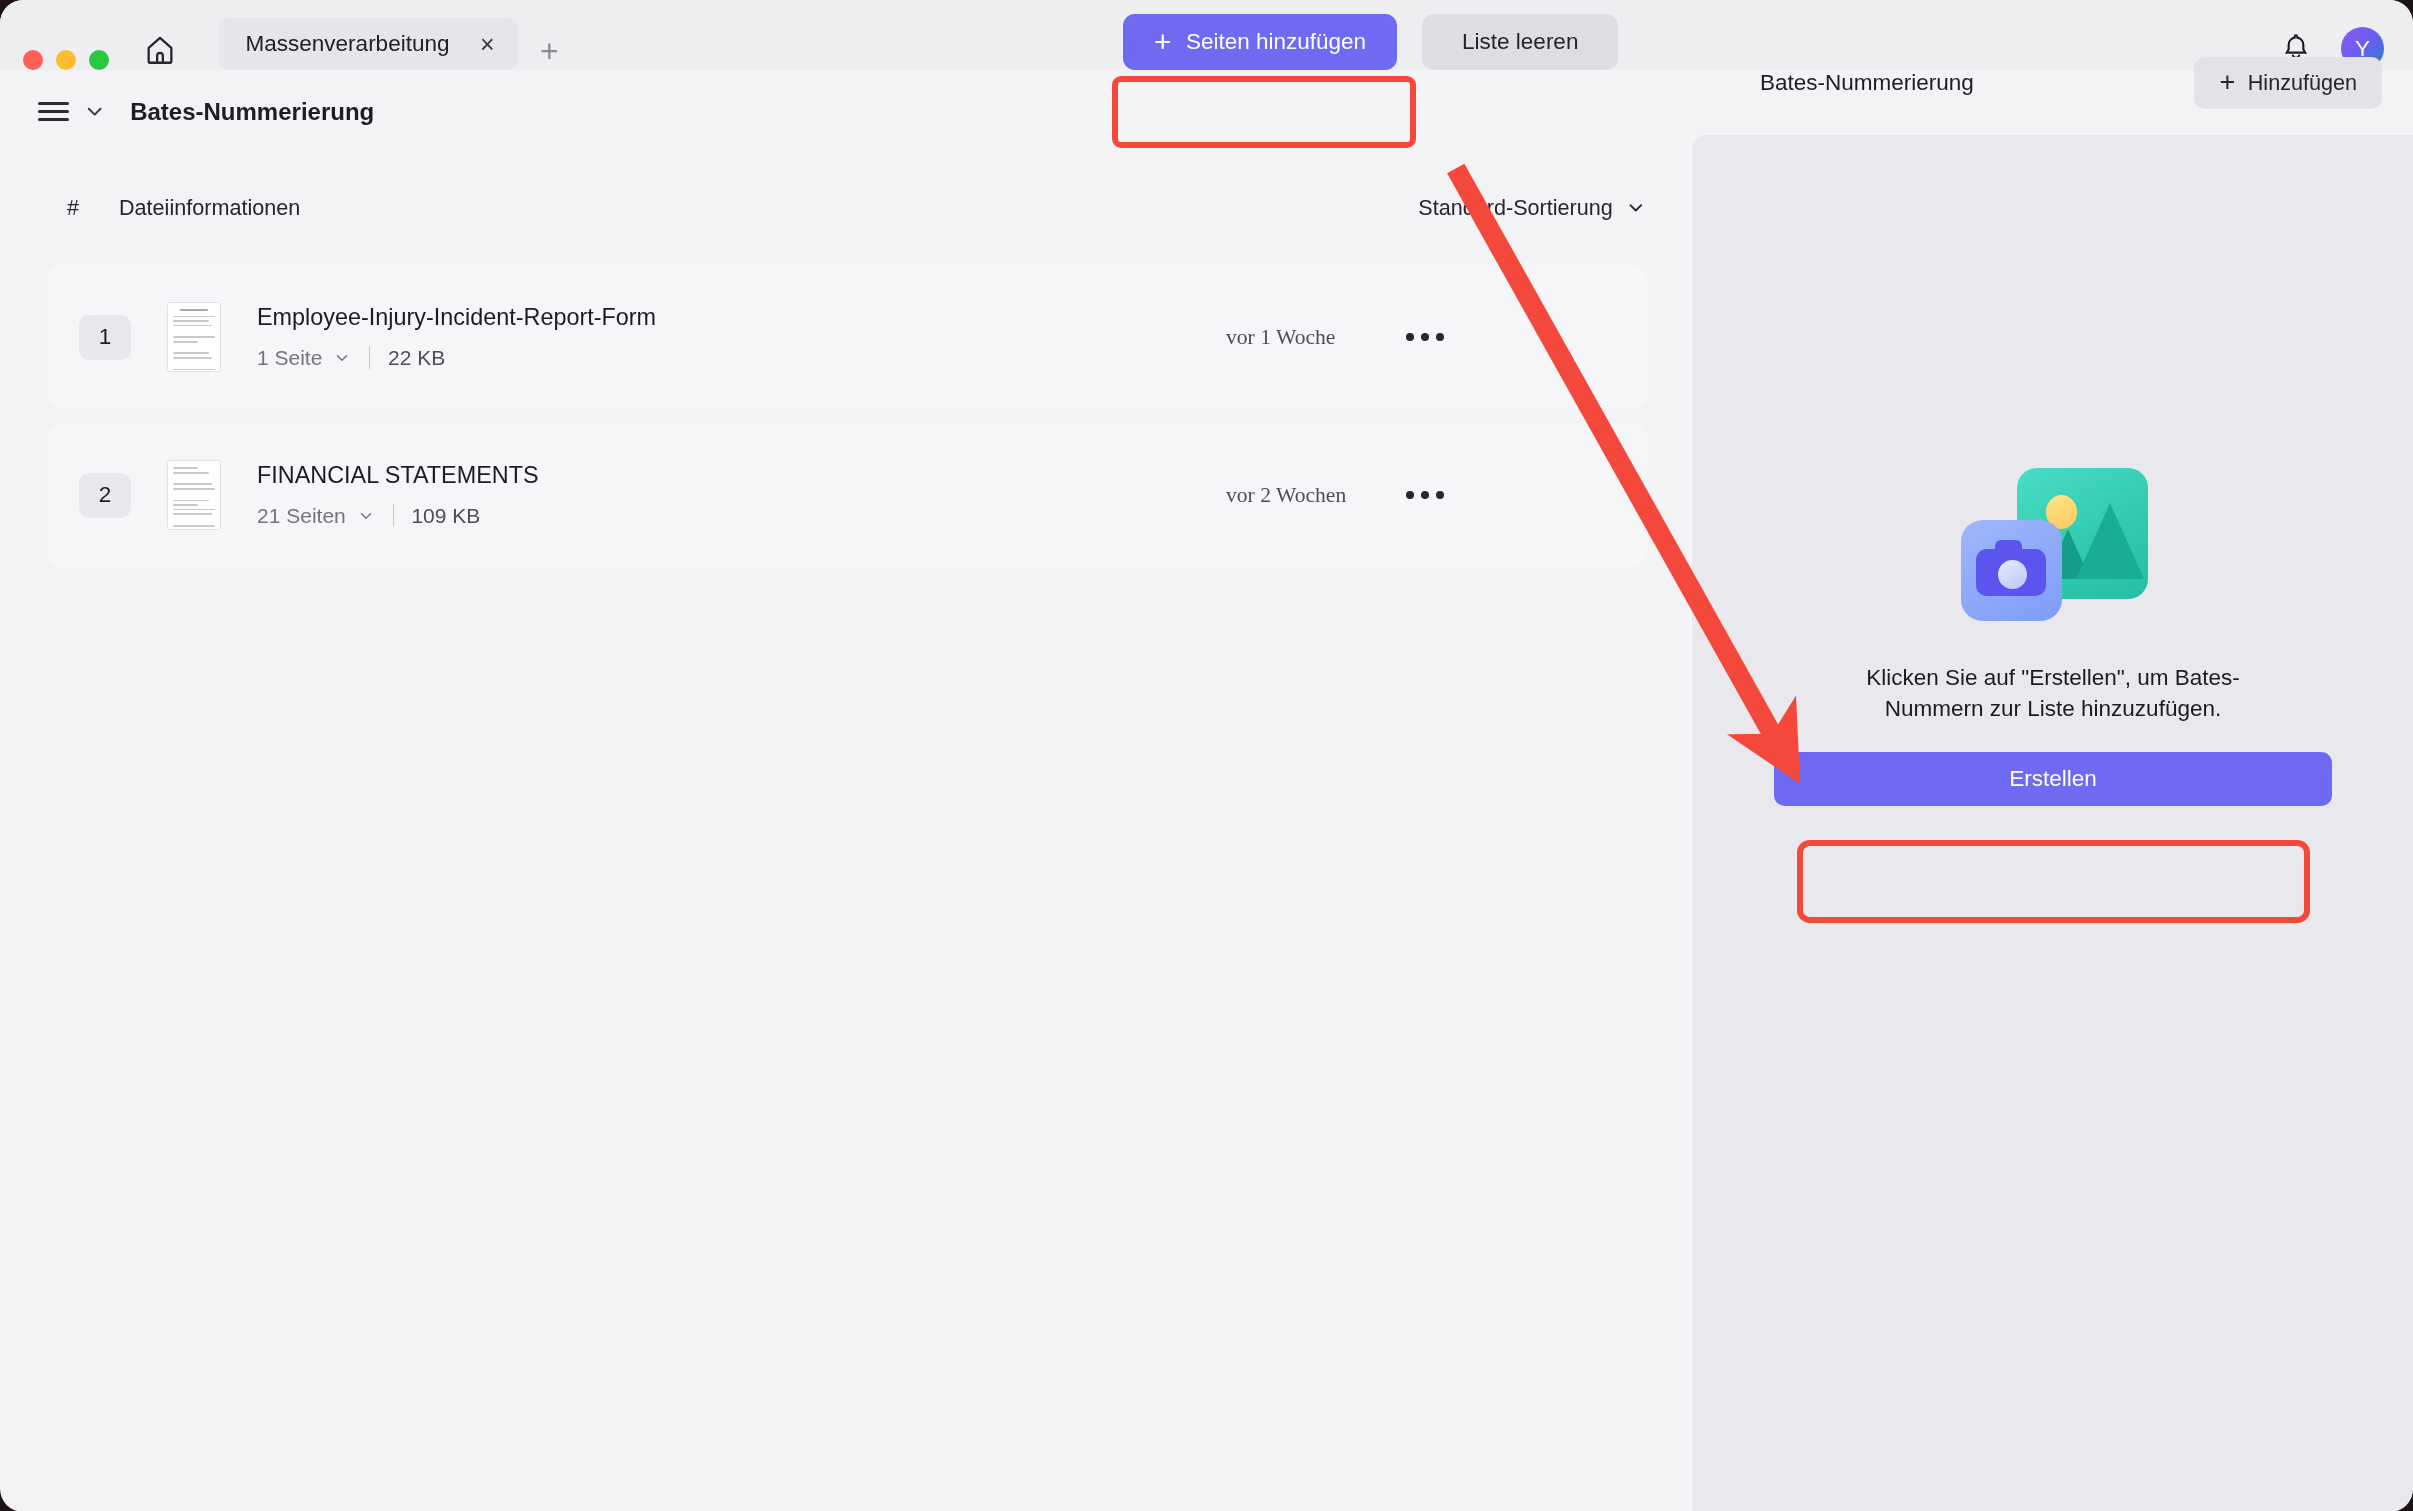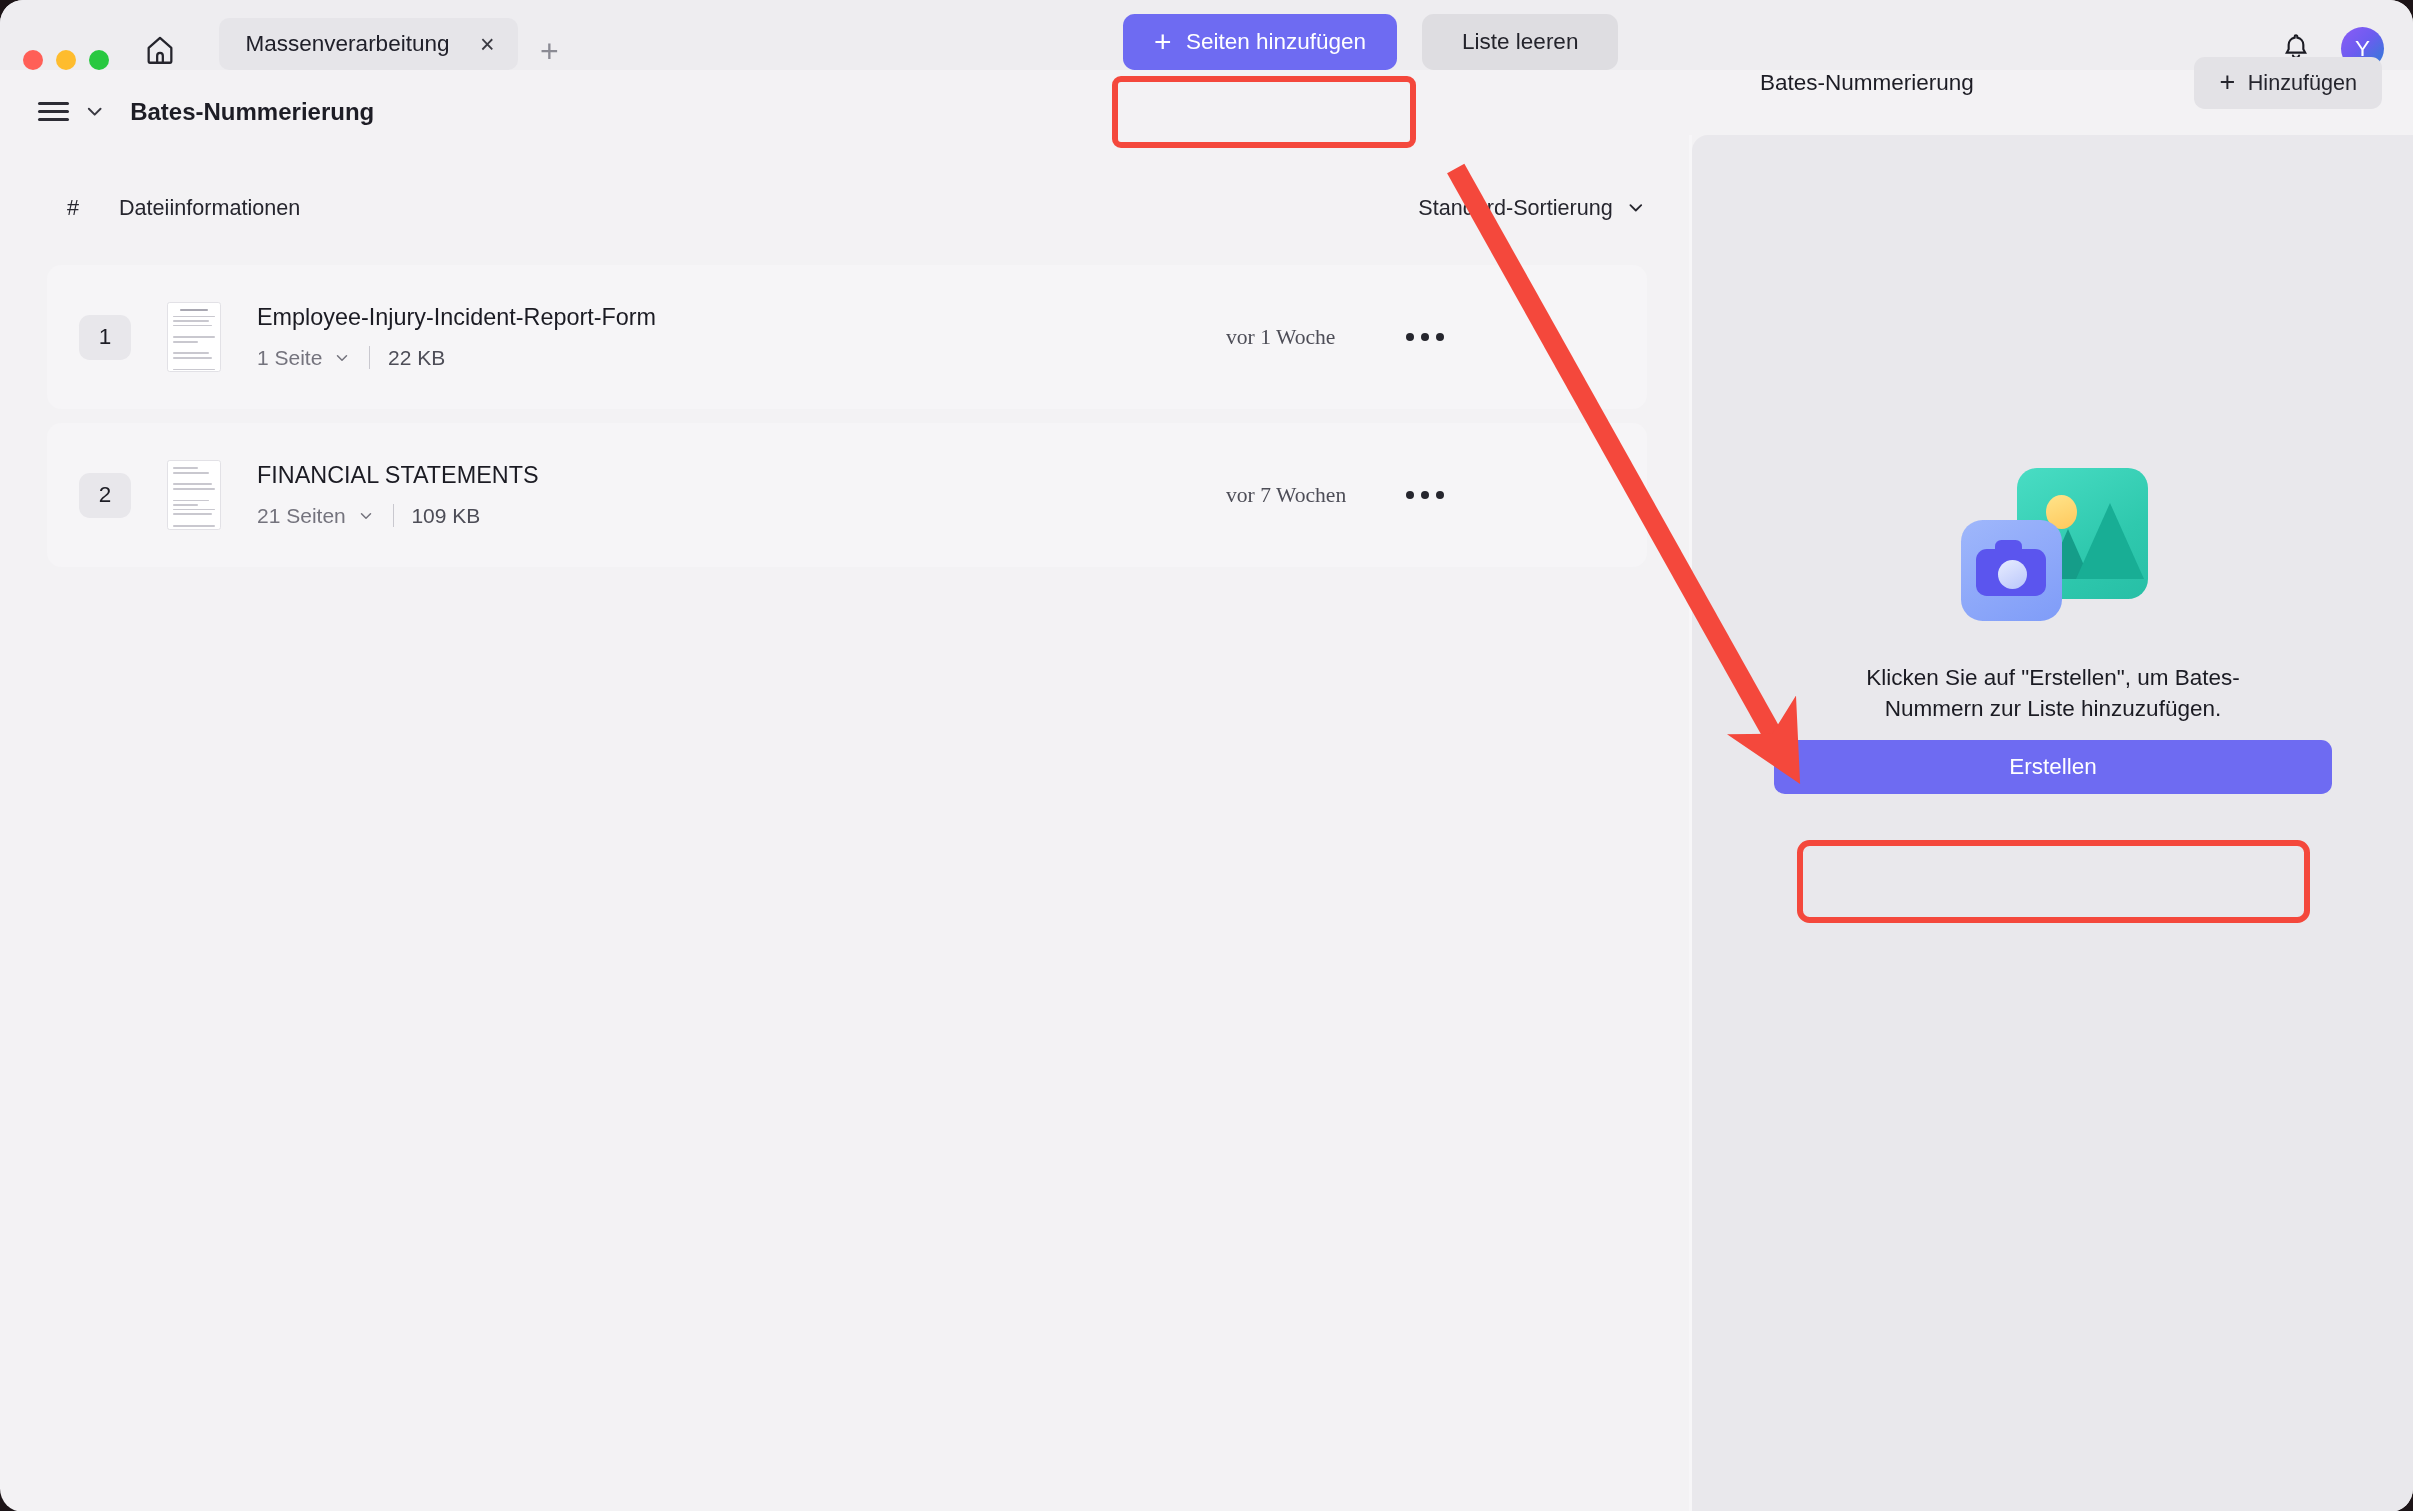--- a/index.html
+++ b/index.html
@@ -405,21 +405,21 @@
 
   .empty-text {
     margin-top: 32px;
     width: 432px;
     text-align: center;
     font-size: 22.5px;
     line-height: 1.38;
     color: #1b1b23;
   }
   .btn-create {
-    margin-top: 16px;
+    margin-top: 28px;
     width: 558px;
     height: 54px;
     background: #6e6bf2;
     color: #fff;
     border: none;
     border-radius: 10.8px;
     font-size: 22.5px;
     font-family: "Liberation Sans", sans-serif;
   }
 
@@ -579,21 +579,21 @@
           <span class="pages-ctl">
             <span>21 Seiten</span>
             <svg width="18" height="18" viewBox="0 0 24 24" fill="none" stroke="#74737d" stroke-width="2" stroke-linecap="round" stroke-linejoin="round">
               <path d="M6 9l6 6 6-6"></path>
             </svg>
           </span>
           <span class="divider-v"></span>
           <span class="file-size">109 KB</span>
         </span>
       </span>
-      <span class="file-time">vor 7 Wochen</span>
+      <span class="file-time">vor 2 Wochen</span>
       <span class="file-more">
           <b></b>
           <b></b>
           <b></b>
         </span>
     </div>
   </div>
 
   <div class="pane-divider"></div>
 

